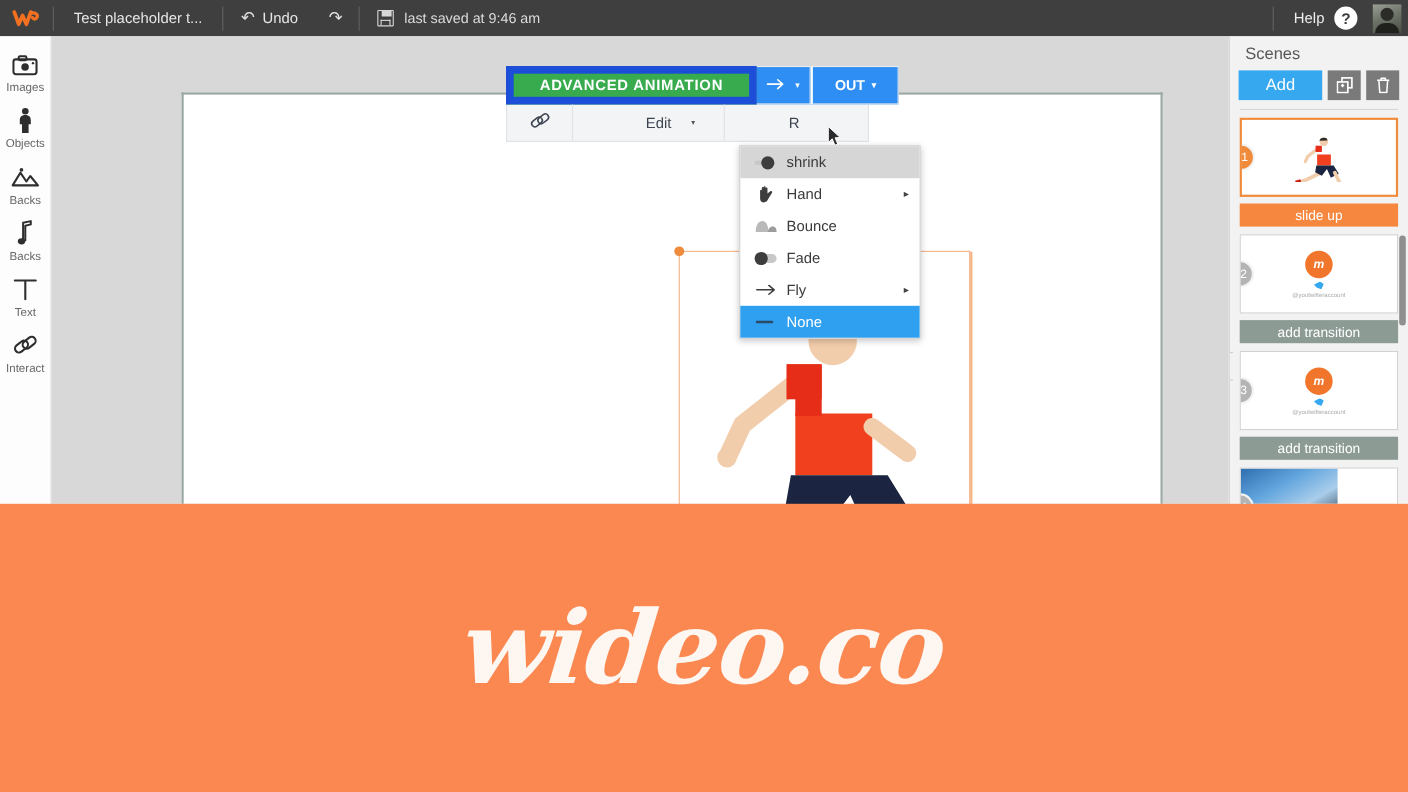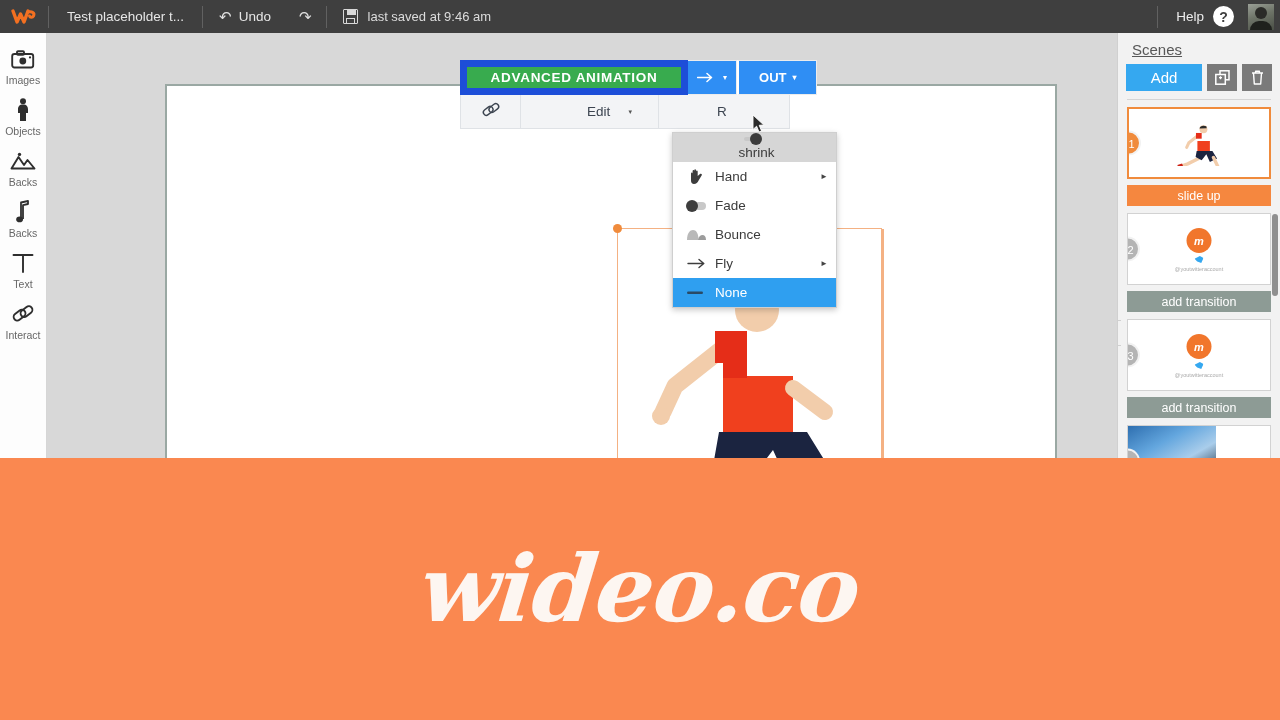--- a/index.html
+++ b/index.html
@@ -147,21 +147,21 @@
   .menu {
     position: absolute; left: 625px; top: 99px; width: 165px; z-index: 60;
     background: #fff; border: 1px solid #cfcfcf;
     box-shadow: 0 2px 6px rgba(0,0,0,0.22);
     padding: 0;
   }
   .menu-item {
     display: flex; align-items: center; height: 29px; padding: 0 6px 0 10px;
     font-size: 13.5px; color: #3b3b3b; cursor: pointer; position: relative;
   }
-  .menu-item.hovered { background: #d6d6d6; flex-direction: column; }
+  .menu-item.hovered { background: #d6d6d6; }
   .menu-item.selected { background: #2f9ff0; color: #fff; }
   .mi-ico {
     width: 26px; display: flex; align-items: center; justify-content: center;
     margin-right: 6px; flex: 0 0 auto;
   }
   .mi-label { flex: 1 1 auto; }
   .mi-sub { font-size: 8px; color: #444; margin-right: 2px; }
 
   
   .g-shrink { position: relative; width: 20px; height: 12px; }
@@ -169,21 +169,21 @@
   .g-shrink::after { content:""; position:absolute; left:6px; top:0; width:12px; height:12px; border-radius:50%; background:#3d3d3d; }
   .g-fade { position: relative; width: 20px; height: 12px; }
   .g-fade::before { content:""; position:absolute; right:0; top:2px; width:12px; height:8px; border-radius:4px; background:#c8c8c8; }
   .g-fade::after { content:""; position:absolute; left:0; top:0; width:12px; height:12px; border-radius:50%; background:#3d3d3d; }
 
   
   .scenes {
     position: absolute; left: 1117px; top: 33px; width: 163px; height: 425px;
     background: #f2f2f2; border-left: 1px solid #d0d0d0; overflow: hidden;
   }
-  .sc-title { font-size: 15px; color: #575757; padding: 8px 0 6px 14px; text-decoration: underline; }
+  .sc-title { font-size: 15px; color: #575757; padding: 8px 0 6px 14px; }
   .sc-actions { display: flex; gap: 5px; padding: 0 8px; }
   .sc-add {
     flex: 1 1 auto; height: 27px; background: #35a8f0; color: #fff;
     font-size: 15px; display: flex; align-items: center; justify-content: center;
     cursor: pointer;
   }
   .sc-iconbtn {
     width: 30px; height: 27px; background: #7a7a7a; display: flex;
     align-items: center; justify-content: center; cursor: pointer;
   }
@@ -439,33 +439,33 @@
           <svg width="15" height="17" viewBox="0 0 15 17">
             <path d="M2 9 L2 5.5 C2 4.3 3.6 4.3 3.6 5.5 L3.6 3 C3.6 1.7 5.3 1.7 5.3 3 L5.3 2.2 C5.3 0.9 7 0.9 7 2.2 L7 3.4 C7 2.2 8.7 2.2 8.7 3.4 L8.7 8 L11 6 C12.3 5 13.6 6.4 12.6 7.6 L9.6 12.5 C8.6 14.8 7.3 16 5 16 C3 16 2 14.5 2 12.5 Z" fill="#3d3d3d"></path>
           </svg>
         </span>
         <span class="mi-label">Hand</span>
         <span class="mi-sub">►</span>
       </div>
 
       <div class="menu-item">
         <span class="mi-ico">
-            <span class="g-fade"></span>
-          </span>
-        <span class="mi-label">Fade</span>
-      </div>
-
-      <div class="menu-item">
-        <span class="mi-ico">
           <svg width="21" height="13" viewBox="0 0 21 13">
             <path d="M1 12 C1 5 4 2 7 2 C10 2 12.5 5 12.5 12 Z" fill="#b9b9b9"></path>
             <path d="M12 12 C12.5 8.5 14.5 7 16.5 7 C18.5 7 20 8.5 20 12 Z" fill="#9c9c9c"></path>
           </svg>
         </span>
         <span class="mi-label">Bounce</span>
+      </div>
+
+      <div class="menu-item">
+        <span class="mi-ico">
+            <span class="g-fade"></span>
+          </span>
+        <span class="mi-label">Fade</span>
       </div>
 
       <div class="menu-item">
         <span class="mi-ico">
           <svg width="19" height="11" viewBox="0 0 19 11">
             <path d="M1 5.5 L16.5 5.5 M12 1.5 L16.8 5.5 L12 9.5" stroke="#3d3d3d" stroke-width="1.4" fill="none" stroke-linecap="round" stroke-linejoin="round"></path>
           </svg>
         </span>
         <span class="mi-label">Fly</span>
         <span class="mi-sub">►</span>

